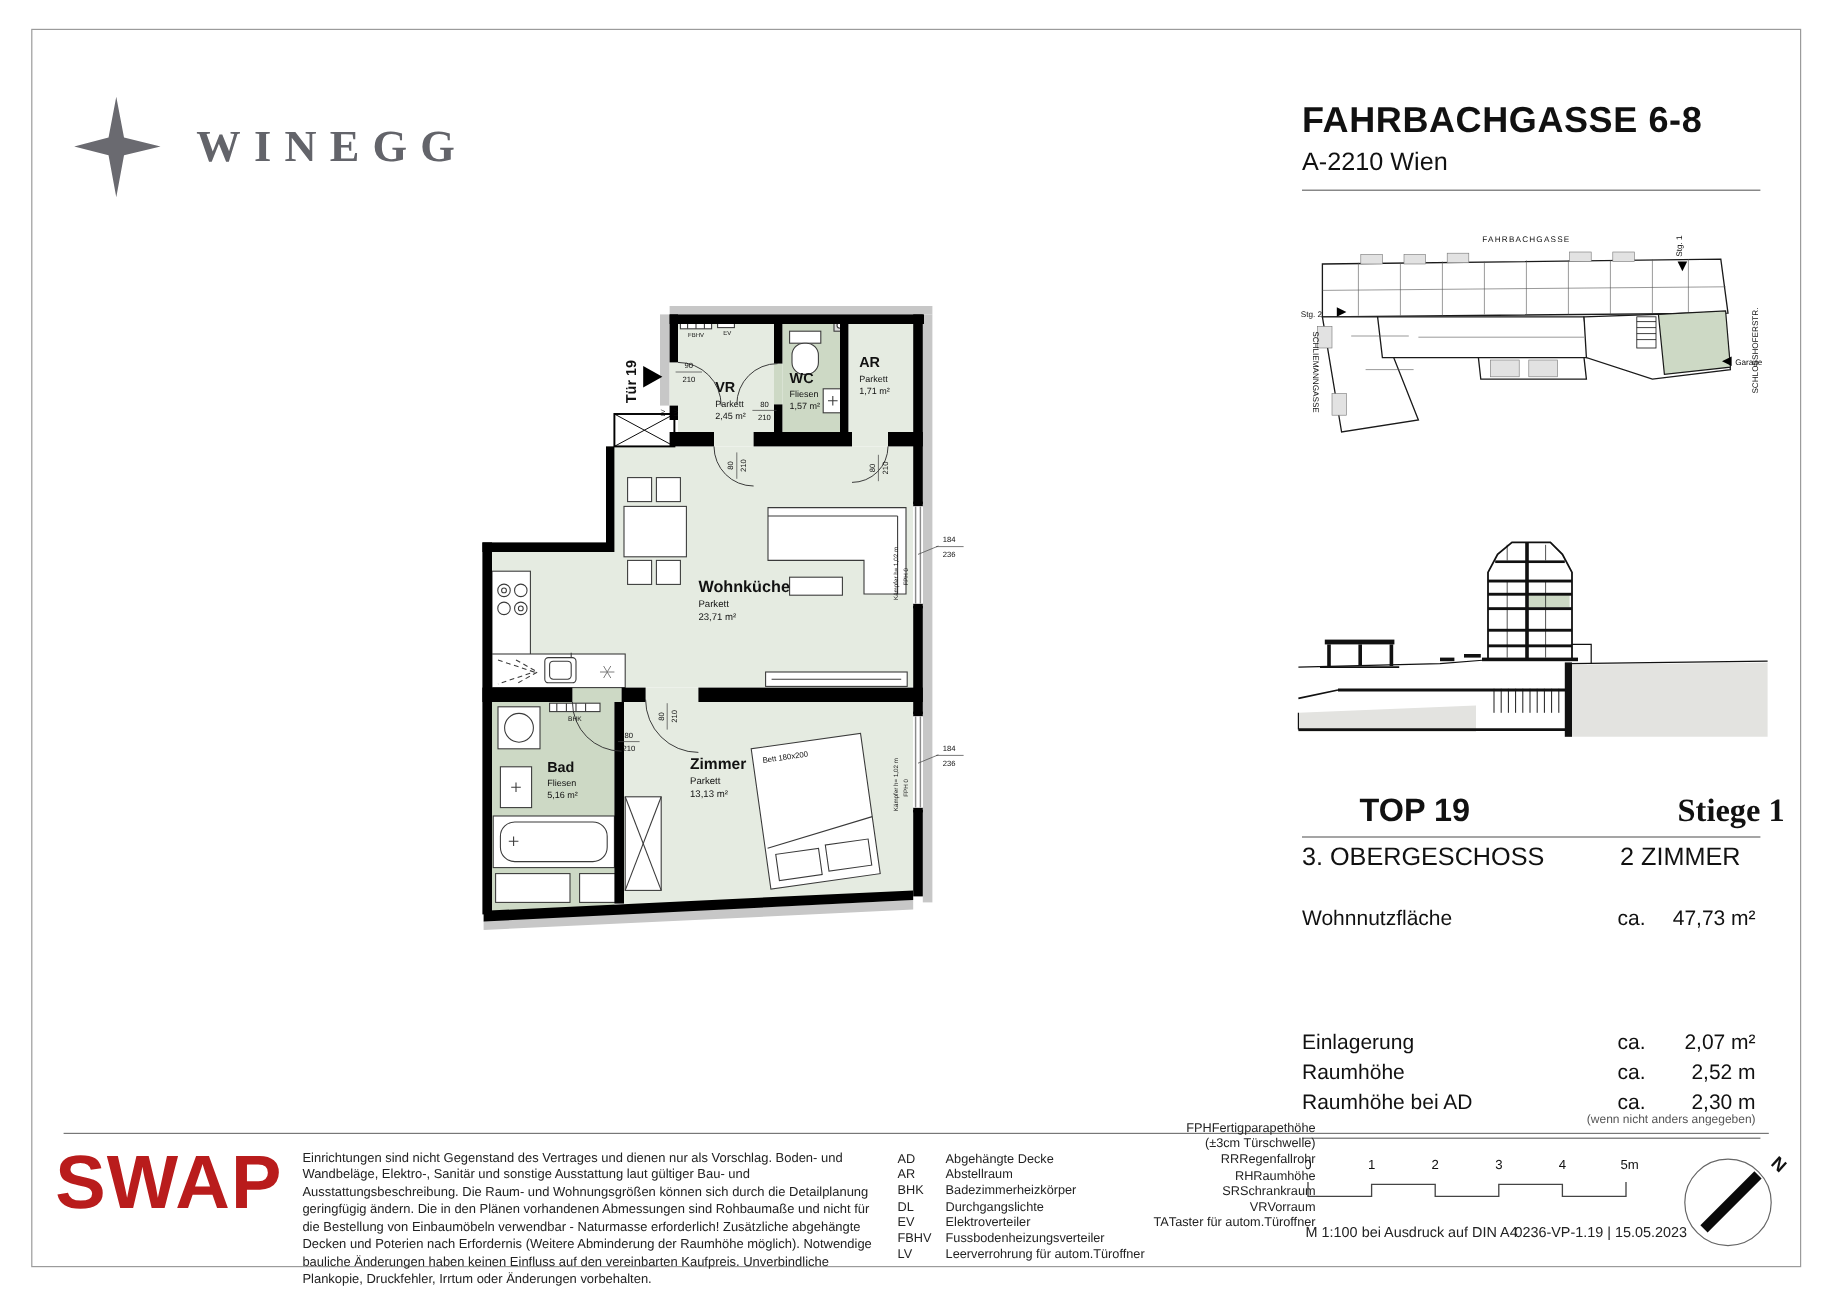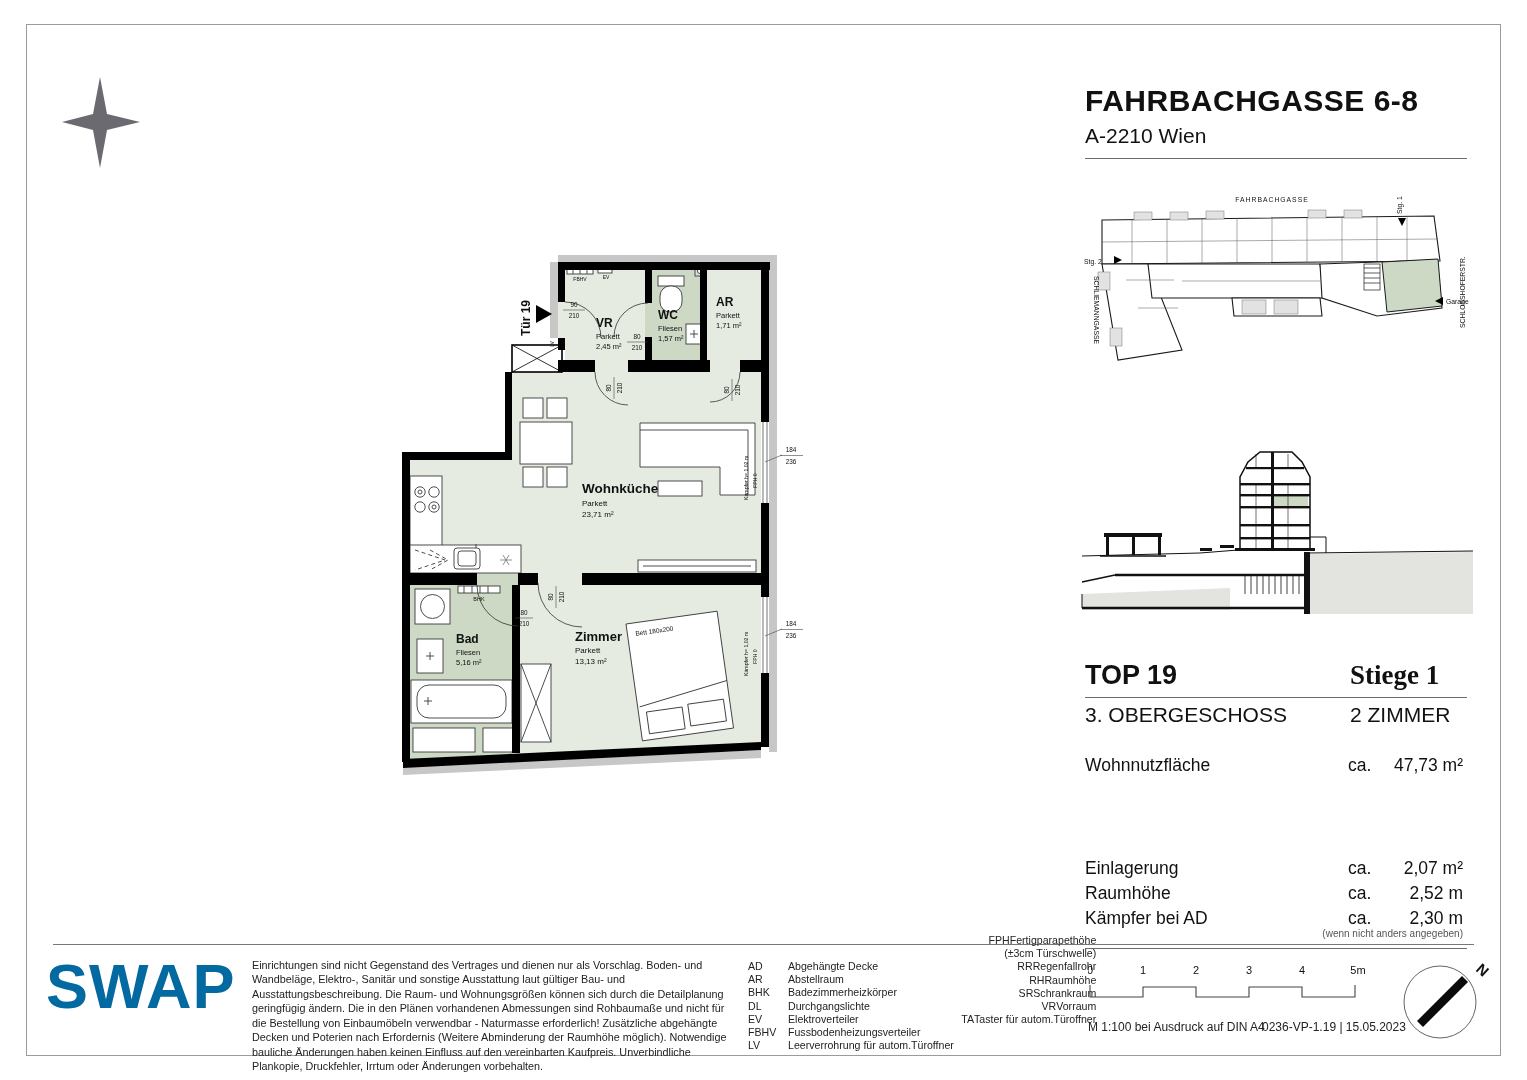--- a/index.html
+++ b/index.html
@@ -10,46 +10,47 @@
   
   .brand{left:60px;top:72px;width:330px;height:100px;display:flex;align-items:center;}
   .brand-text{font-family:"Liberation Serif",serif;font-size:37px;font-weight:600;
               letter-spacing:11px;color:#63646a;margin-left:28px;}
   
   .proj-title{left:1085px;top:84px;font-size:30px;font-weight:bold;letter-spacing:.5px;}
   .proj-sub{left:1085px;top:124px;font-size:21px;}
   .hline{background:#6b6b6b;height:1px;}
   
   .row382{left:1085px;width:378px;}
-  .big{font-size:27px;font-weight:bold;}
+  .big{font-size:27px;font-weight:bold;margin-left:48px;}
   .mid{font-size:21px;}
   .info{font-size:17.5px;}
   .ca{position:absolute;left:263px;}
   .val{position:absolute;right:0;text-align:right;}
   .note{font-size:10px;color:#555;}
   
-  .swap{left:46px;top:950px;font-size:63px;font-weight:bold;color:#0369a1;letter-spacing:1px;}
+  .swap{left:46px;top:950px;font-size:63px;font-weight:bold;color:#b91c1c;letter-spacing:1px;}
   .disclaimer{left:252px;top:958px;width:484px;font-size:10.8px;line-height:1.34;color:#222;}
   .legend{font-size:10.6px;color:#222;}
   .lrow{height:13.2px;white-space:nowrap;}
   .labbr{display:inline-block;width:40px;}
   .scale-note{font-size:12px;color:#222;}
   svg text{font-family:"Liberation Sans",sans-serif;fill:#111;}
   .rname{font-weight:bold;}
   .dimt{fill:#1a1a1a;}
 </style>
 </head>
 <body>
 
 <div class="abs page-border"></div>
 
 <div class="abs brand">
   <svg width="82" height="95" viewBox="0 0 82 95">
     <path d="M40,2 L47,39 L80,47 L47,55 L40,93 L33,55 L2,47 L33,39 Z" fill="#6a6a70"></path>
   </svg>
+  <span class="brand-text">WINEGG</span>
 </div>
 
 <div class="abs proj-title">FAHRBACHGASSE 6-8</div>
 <div class="abs proj-sub">A-2210 Wien</div>
 <div class="abs hline" style="left:1085px;top:158px;width:382px;"></div>
 
 <svg class="abs" style="left:390px;top:248px;" width="420" height="545" viewBox="0 0 420 545">
 
   <g>
     <rect x="168" y="7" width="219" height="7" fill="#c7c7c7"></rect>
@@ -425,21 +426,21 @@
   <span>Einlagerung</span>
   <span class="ca">ca.</span>
   <span class="val">2,07 m²</span>
 </div>
 <div class="abs row382 info" style="top:883px;">
   <span>Raumhöhe</span>
   <span class="ca">ca.</span>
   <span class="val">2,52 m</span>
 </div>
 <div class="abs row382 info" style="top:908px;">
-  <span>Kämpfer bei AD</span>
+  <span>Raumhöhe bei AD</span>
   <span class="ca">ca.</span>
   <span class="val">2,30 m</span>
 </div>
 <div class="abs note" style="left:1085px;top:928px;width:378px;text-align:right;">(wenn nicht anders angegeben)</div>
 <div class="abs hline" style="left:1085px;top:948px;width:382px;"></div>
 
 <div class="abs hline" style="left:53px;top:944px;width:1421px;background:#777;"></div>
 
 <div class="abs swap">SWAP</div>
 

